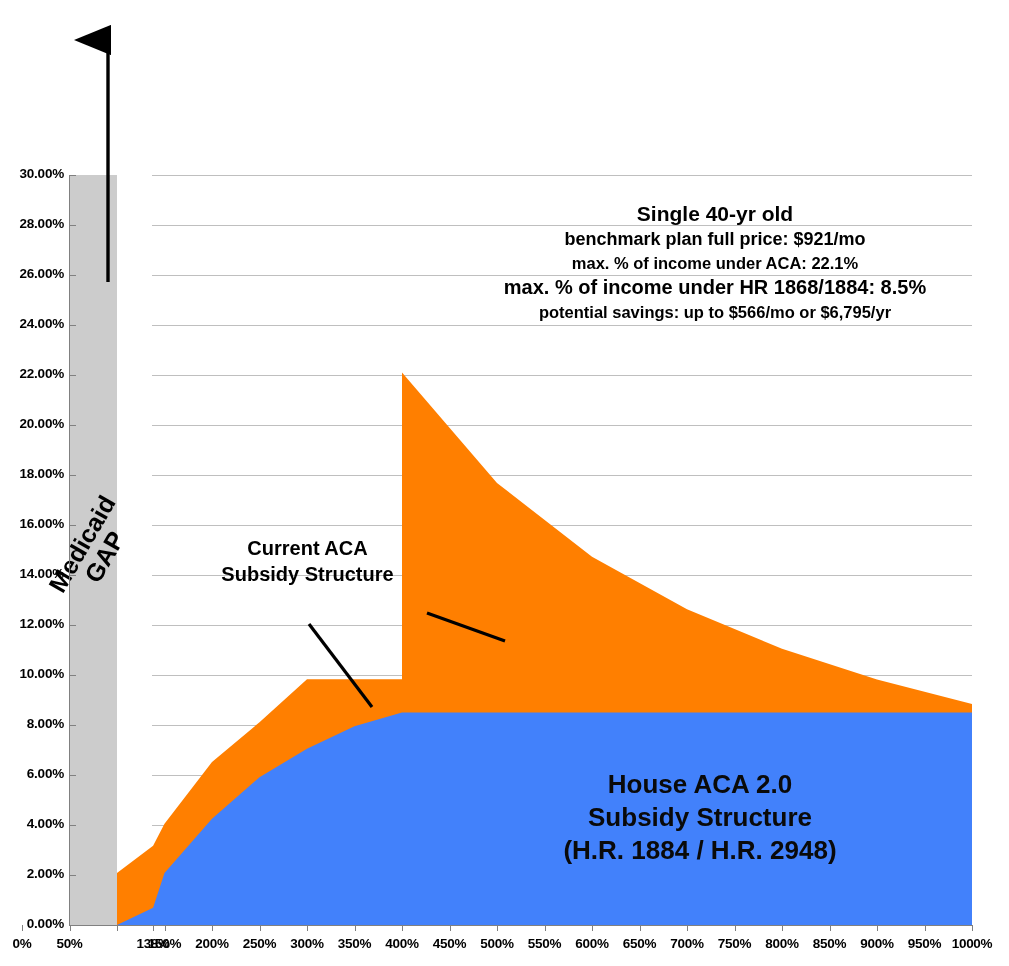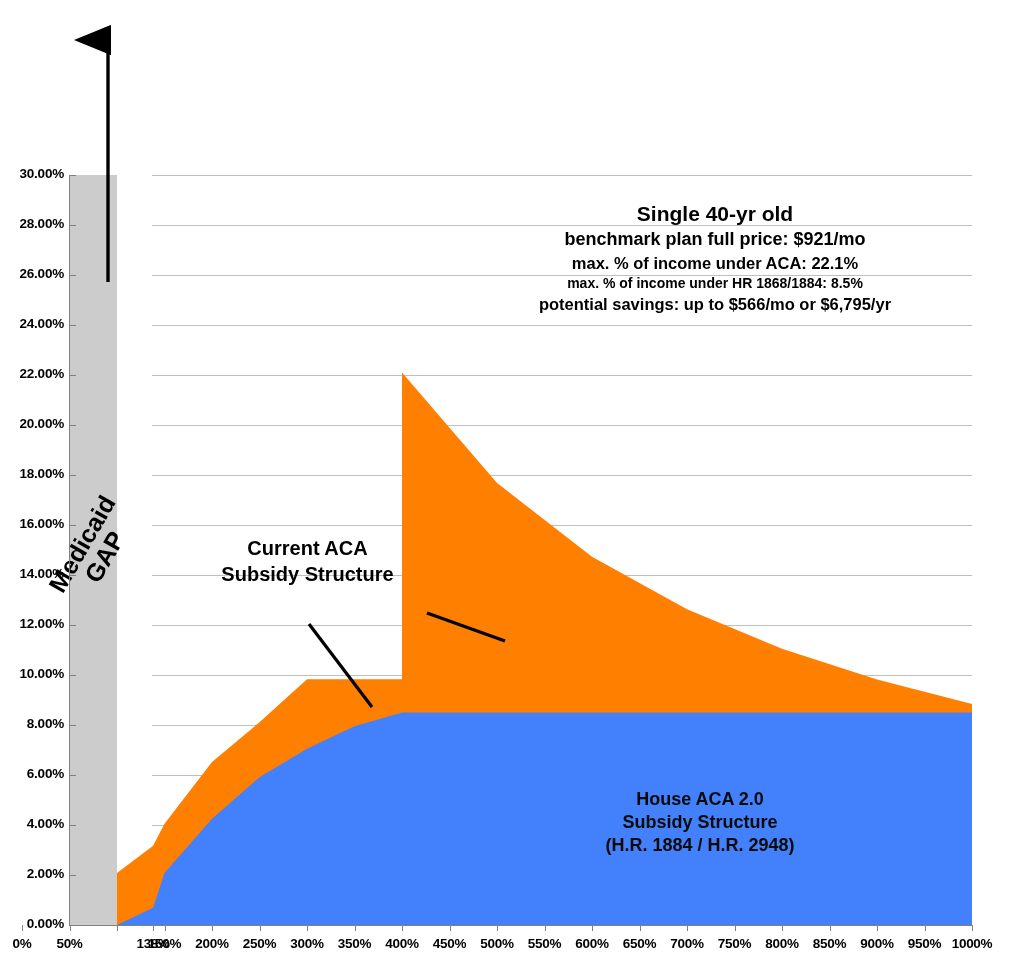--- a/index.html
+++ b/index.html
@@ -25,27 +25,27 @@
         font-size:25px;font-weight:bold;color:#000;line-height:1.02;
         text-align:center;white-space:pre;}
 
   svg.layer{position:absolute;left:0;top:0;width:1009px;height:966px;overflow:visible;}
 
   #info-block{position:absolute;left:455px;top:200px;width:520px;text-align:center;}
   #info-block .l1{font-size:21px;font-weight:bold;line-height:1.33;}
   #info-block .l2{font-size:21px;font-weight:bold;line-height:1.33;}
   #info-block .l3{font-size:18px;font-weight:bold;line-height:1.33;}
   #info-block .l4{font-size:16.5px;font-weight:bold;line-height:1.35;}
-  #info-block .l5{font-size:14px;font-weight:bold;line-height:1.35;}
+  #info-block .l5{font-size:20px;font-weight:bold;line-height:1.35;}
   #info-block .l6{font-size:16.5px;font-weight:bold;line-height:1.35;}
 
   #aca-label{position:absolute;left:165px;top:536px;width:285px;
              text-align:center;font-size:20px;font-weight:bold;line-height:1.28;color:#000;}
   #house-label{position:absolute;left:470px;top:768px;width:460px;
-             text-align:center;font-size:18px;font-weight:bold;line-height:1.27;color:#0a0a0a;margin-top:20px;}
+             text-align:center;font-size:26px;font-weight:bold;line-height:1.27;color:#0a0a0a;}
 </style>
 </head>
 <body>
 
 <div id="root">
 
   <div id="gridlines">
       <div class="gridline" style="top: 925px; background: rgb(128, 128, 128);"></div>
       <div class="gridline" style="top: 875px;"></div>
       <div class="gridline" style="top: 825px;"></div>

